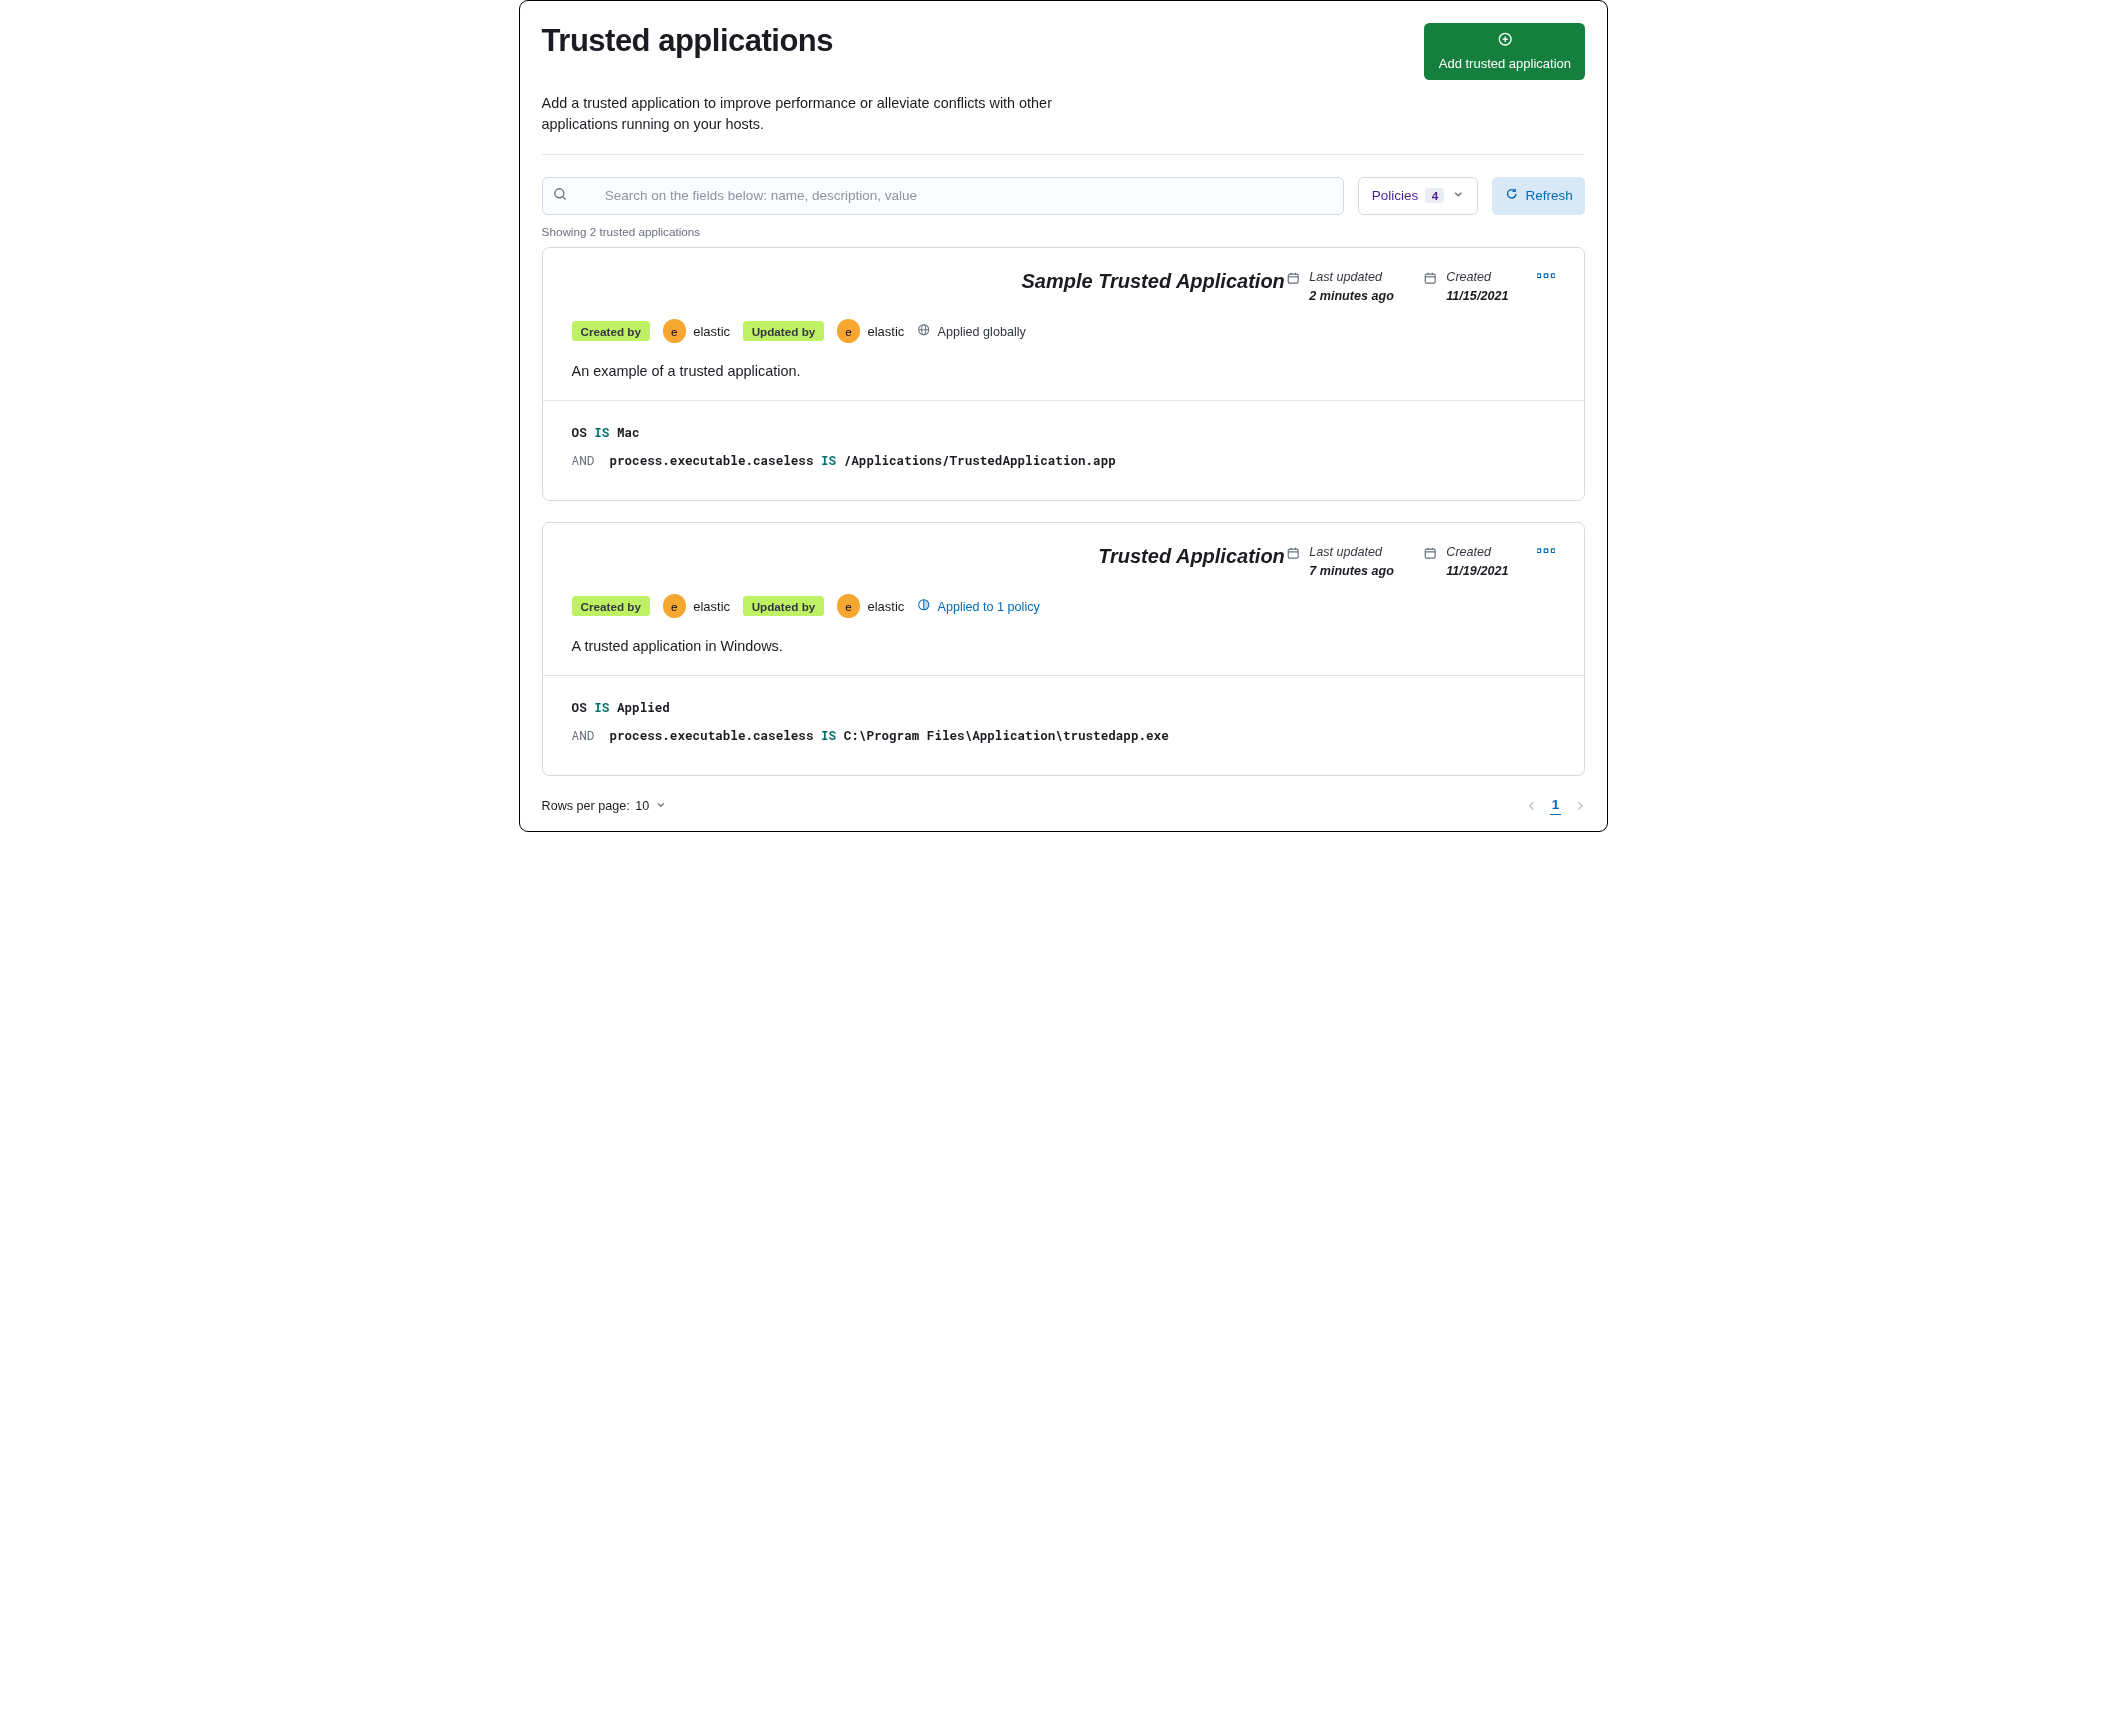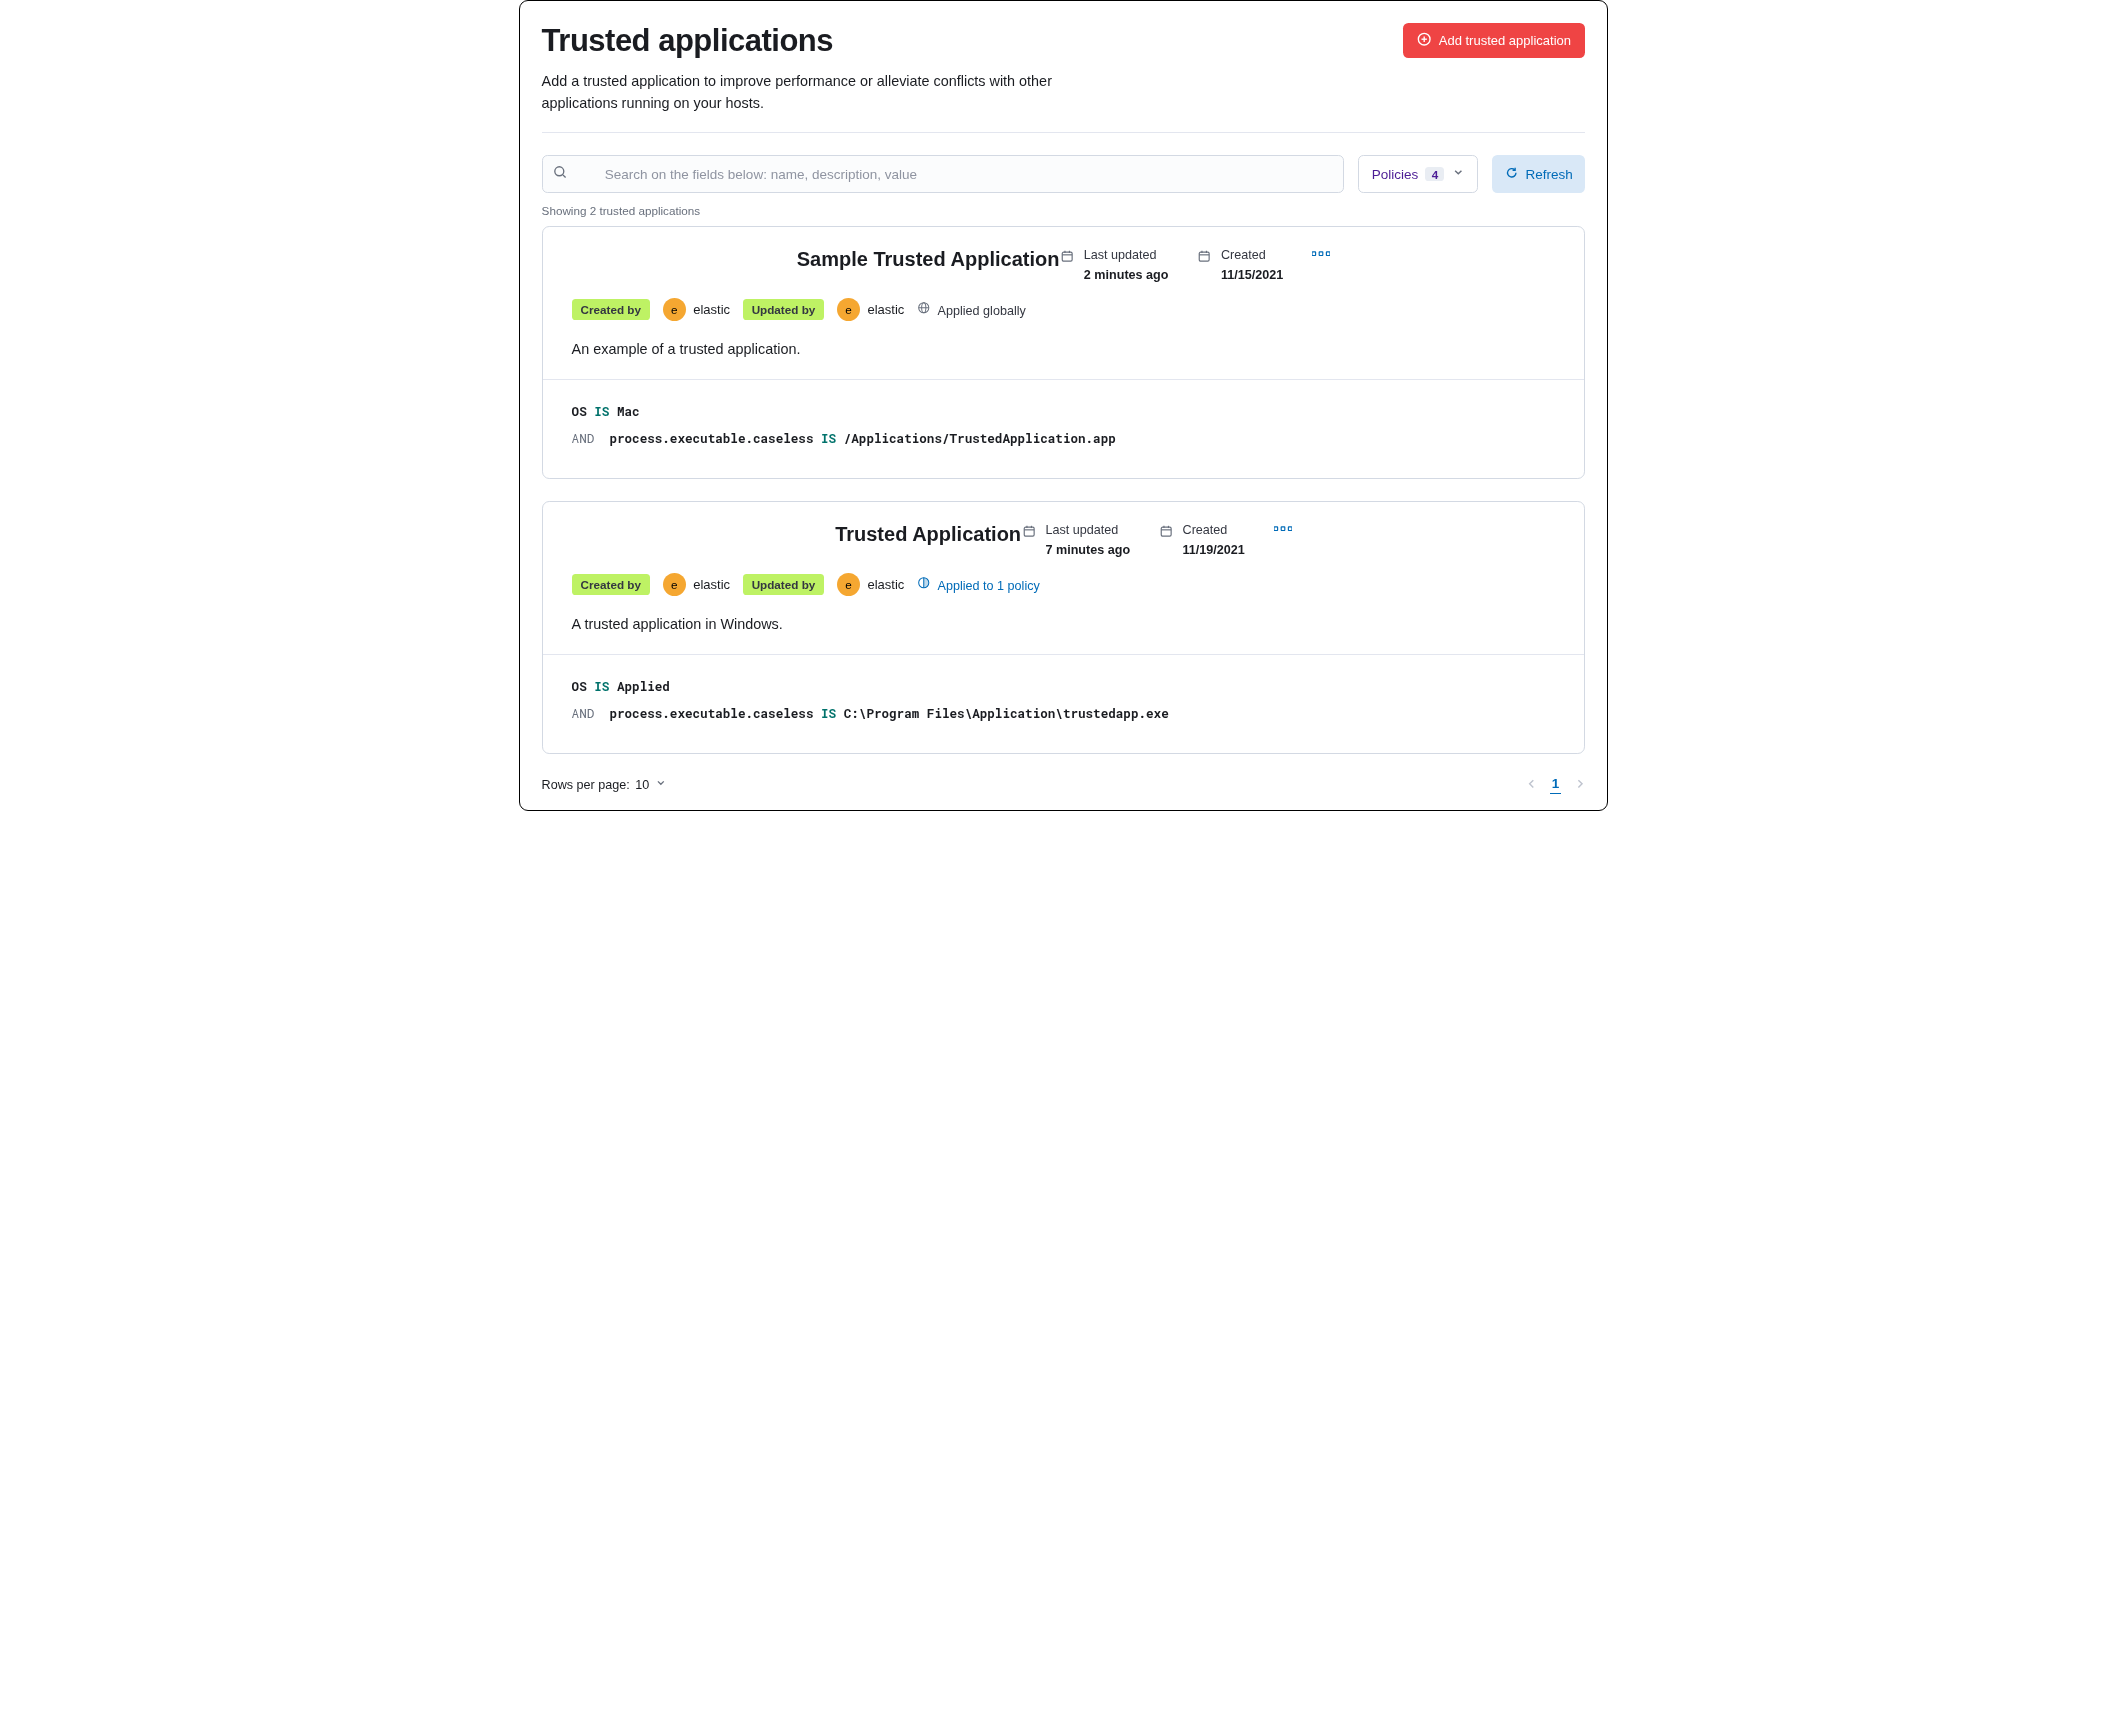--- a/index.html
+++ b/index.html
@@ -30,31 +30,32 @@
     color: #1a1c21;
   }
   .subtitle {
     font-size: 14.4px;
     color: #1a1c21;
     line-height: 1.5;
     max-width: 576px;
     margin-bottom: 18px;
   }
   .btn-primary {
-    background: #ef4444;
+    background: #15803d;
     color: #fff;
     border: none;
     border-radius: 5.4px;
     padding: 9px 14.4px;
     font-size: 13px;
     font-weight: 500;
     display: inline-flex;
     align-items: center;
     gap: 7.2px;
     cursor: pointer;
+    flex-direction: column;
   }
   .btn-primary svg { width: 14.4px; height: 14.4px; }
   hr.divider {
     border: none;
     border-top: 0.9px solid #e3e6ef;
     margin: 0 0 21.6px 0;
   }
   .controls-row {
     display: flex;
     gap: 14.4px;
@@ -123,23 +124,24 @@
     border-radius: 7.2px;
     margin-bottom: 21.6px;
     overflow: hidden;
   }
   .card-top {
     padding: 21.6px 29px 21.6px 29px;
   }
   .card-header {
     display: flex;
     align-items: flex-start;
-    justify-content: center;
+    justify-content: flex-end;
     gap: 1px;
     margin-bottom: 16px;
+    font-style: italic;
   }
   .card-title {
     font-size: 20px;
     font-weight: 800;
     color: #1a1c21;
   }
   .card-meta-right {
     display: flex;
     gap: 29px;
     align-items: flex-start;

